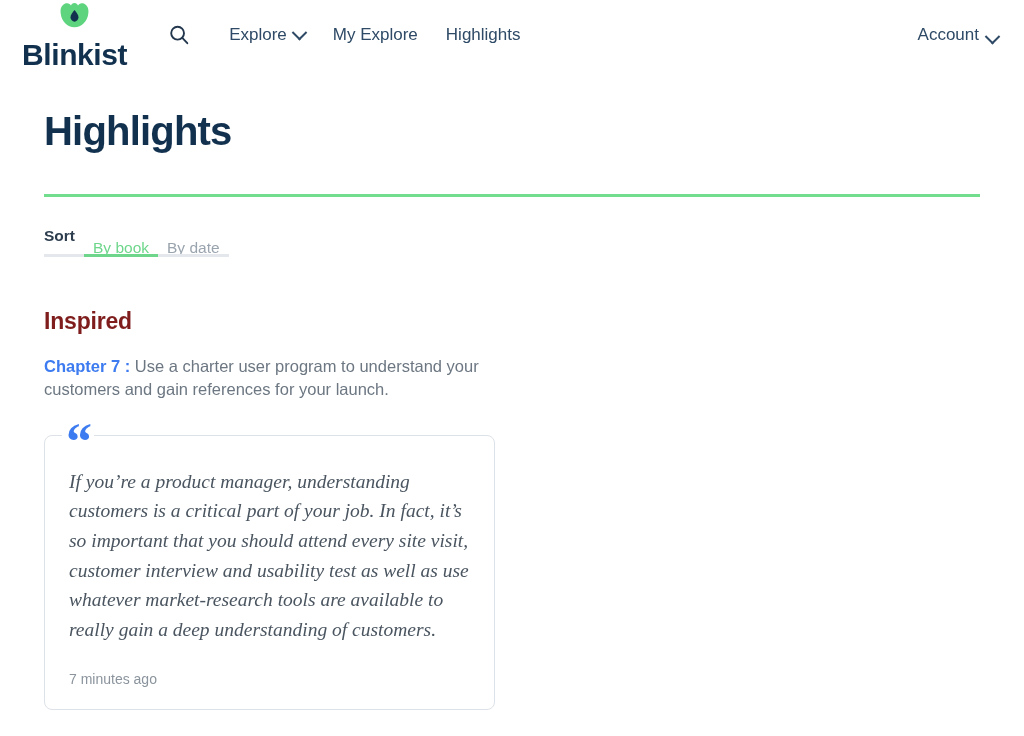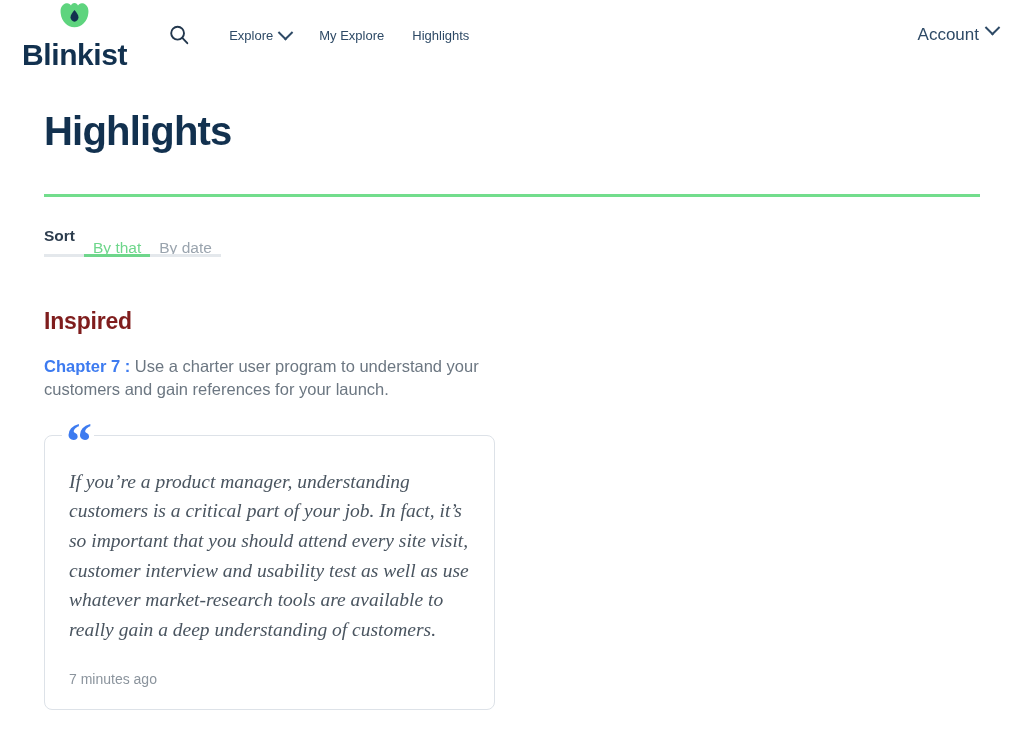--- a/index.html
+++ b/index.html
@@ -69,33 +69,33 @@
     align-items: center;
     justify-content: center;
     margin-right: 14px;
     cursor: pointer;
   }
 
   .nav-item {
     display: inline-flex;
     align-items: center;
     gap: 7px;
-    font-size: 13px;
+    font-size: 17px;
     color: #2e4a66;
     text-decoration: none;
     padding: 6px 14px;
     white-space: nowrap;
     cursor: pointer;
   }
 
   .nav-spacer { flex: 1 1 auto; }
 
   .account {
     display: inline-flex;
-    align-items: flex-start;
+    align-items: flex-end;
     gap: 8px;
     font-size: 17px;
     color: #2e4a66;
     padding: 6px 2px;
     white-space: nowrap;
     cursor: pointer;
   }
 
   .caret {
     display: inline-block;
@@ -290,21 +290,21 @@
   </div>
 
   <div class="main">
 
     <h1 class="page-title">Highlights</h1>
 
     <div class="green-rule"></div>
 
     <div class="sort-bar">
       <span class="sort-seg sort-label">Sort</span>
-      <span class="sort-seg sort-tab is-active">By that</span>
+      <span class="sort-seg sort-tab is-active">By book</span>
       <span class="sort-seg sort-tab">By date</span>
     </div>
 
     <h2 class="book-title">Inspired</h2>
 
     <p class="chapter-line">
       <span class="chapter-ref">Chapter 7 :</span><span> Use a charter user program to understand your customers and gain references for your launch.</span>
     </p>
 
     <div class="card-wrap">

